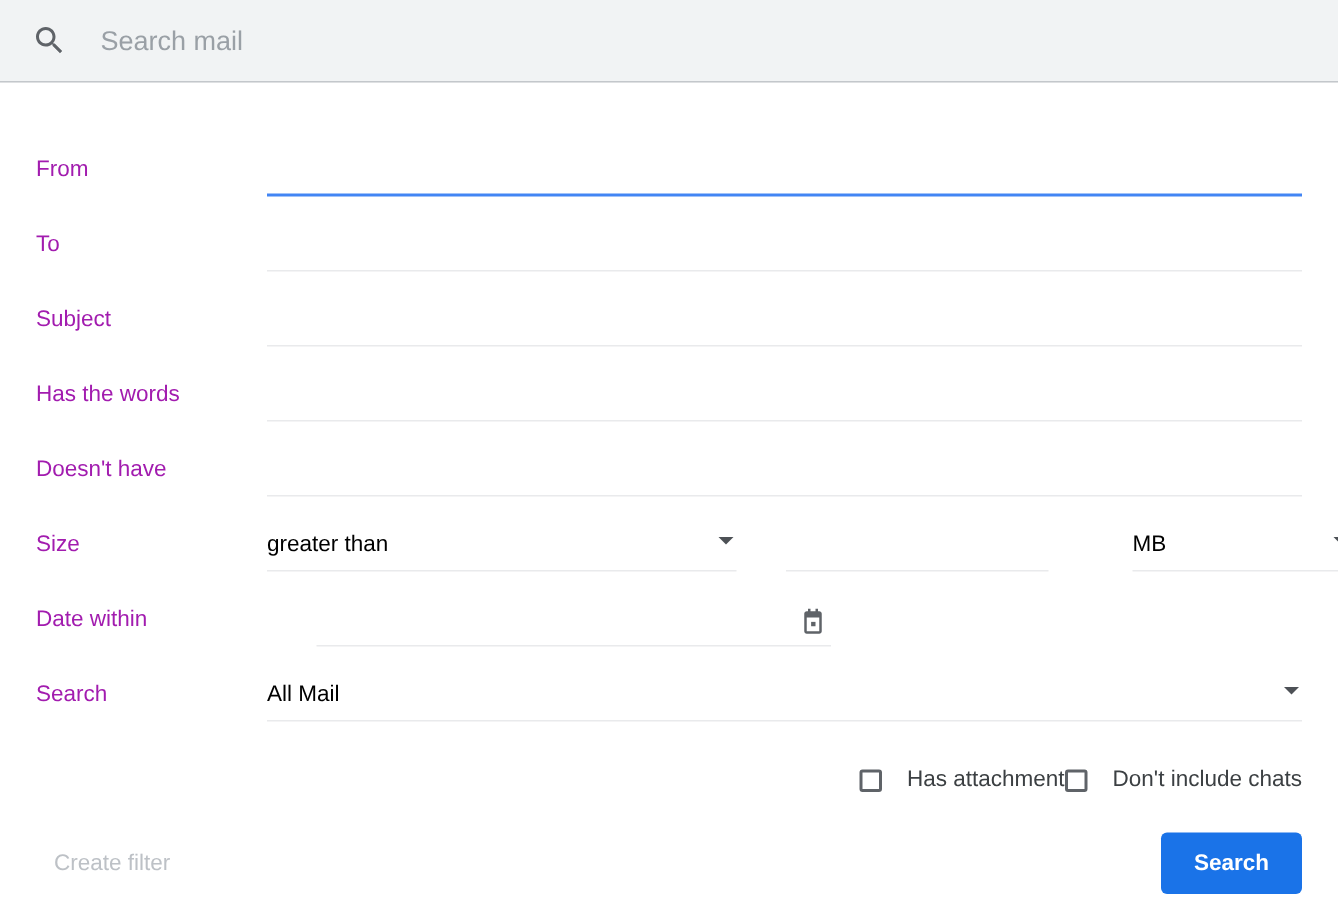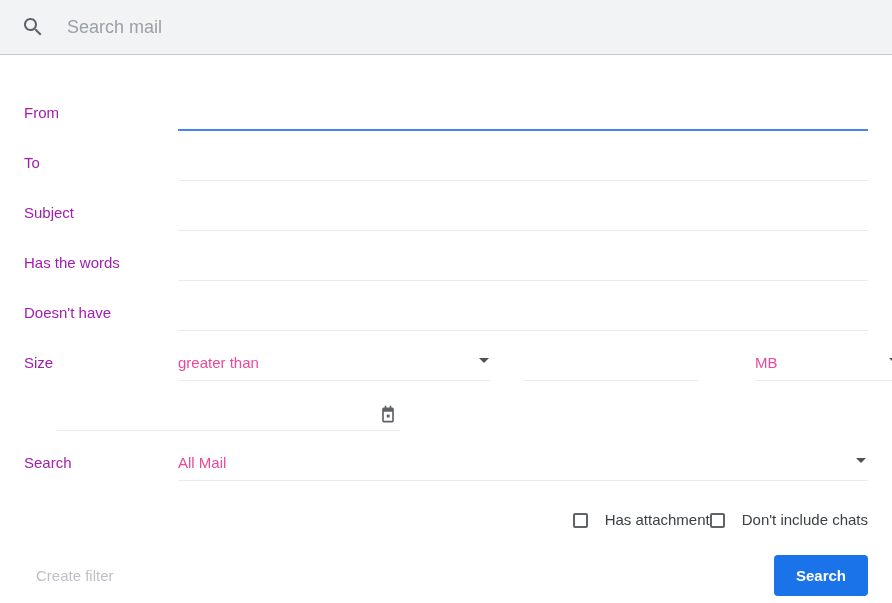--- a/index.html
+++ b/index.html
@@ -100,21 +100,21 @@
     position: relative;
     border-bottom: 1px solid #e9eaec;
     box-sizing: border-box;
     height: 27px;
     display: flex;
     align-items: flex-start;
     cursor: pointer;
   }
   .sel-value {
     font-size: 15px;
-    color: #ec4899;
+    color: #000000;
     line-height: 18px;
   }
   .arrow {
     position: absolute;
     right: 2px;
     top: 4px;
     width: 0;
     height: 0;
     border-left: 5px solid transparent;
     border-right: 5px solid transparent;
@@ -266,20 +266,21 @@
       </div>
       <input class="uline num" type="text" style="">
       <div class="sel unit">
         <span class="sel-value">MB</span>
         <span class="arrow"></span>
       </div>
     </div>
   </div>
 
   <div class="row">
+    <div class="label">Date within</div>
     <div class="fields">
       <div class="uline date">
         <span class="cal-icon">
           <svg width="20" height="20" viewBox="0 0 24 24" fill="currentColor">
             <path d="M17 3h-1V1h-2v2H10V1H8v2H7c-1.11 0-2 .9-2 2v14c0 1.1.89 2 2 2h10c1.1 0 2-.9 2-2V5c0-1.1-.9-2-2-2zm0 16H7V8h10v11z"></path>
             <rect x="10.5" y="11.5" width="3.5" height="3.5"></rect>
           </svg>
         </span>
       </div>
     </div>

